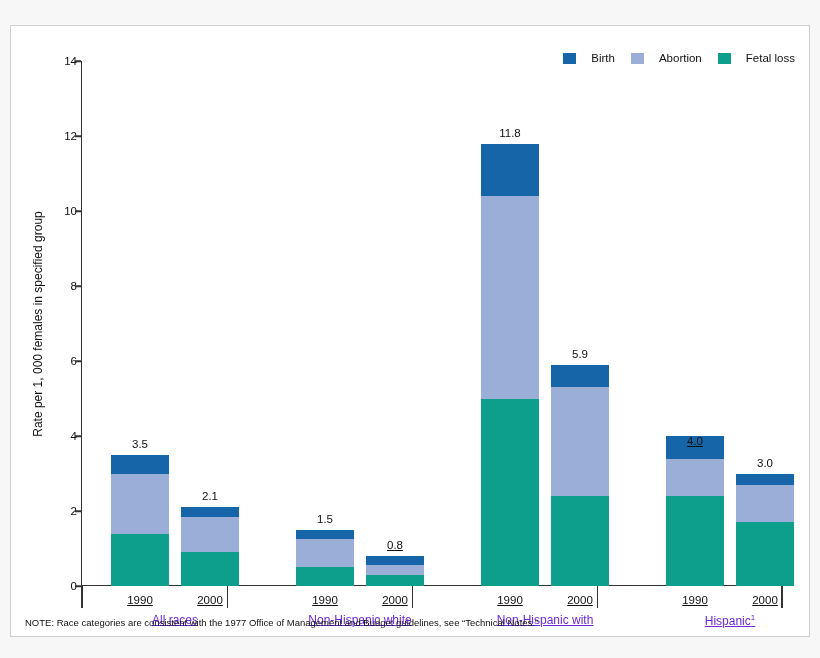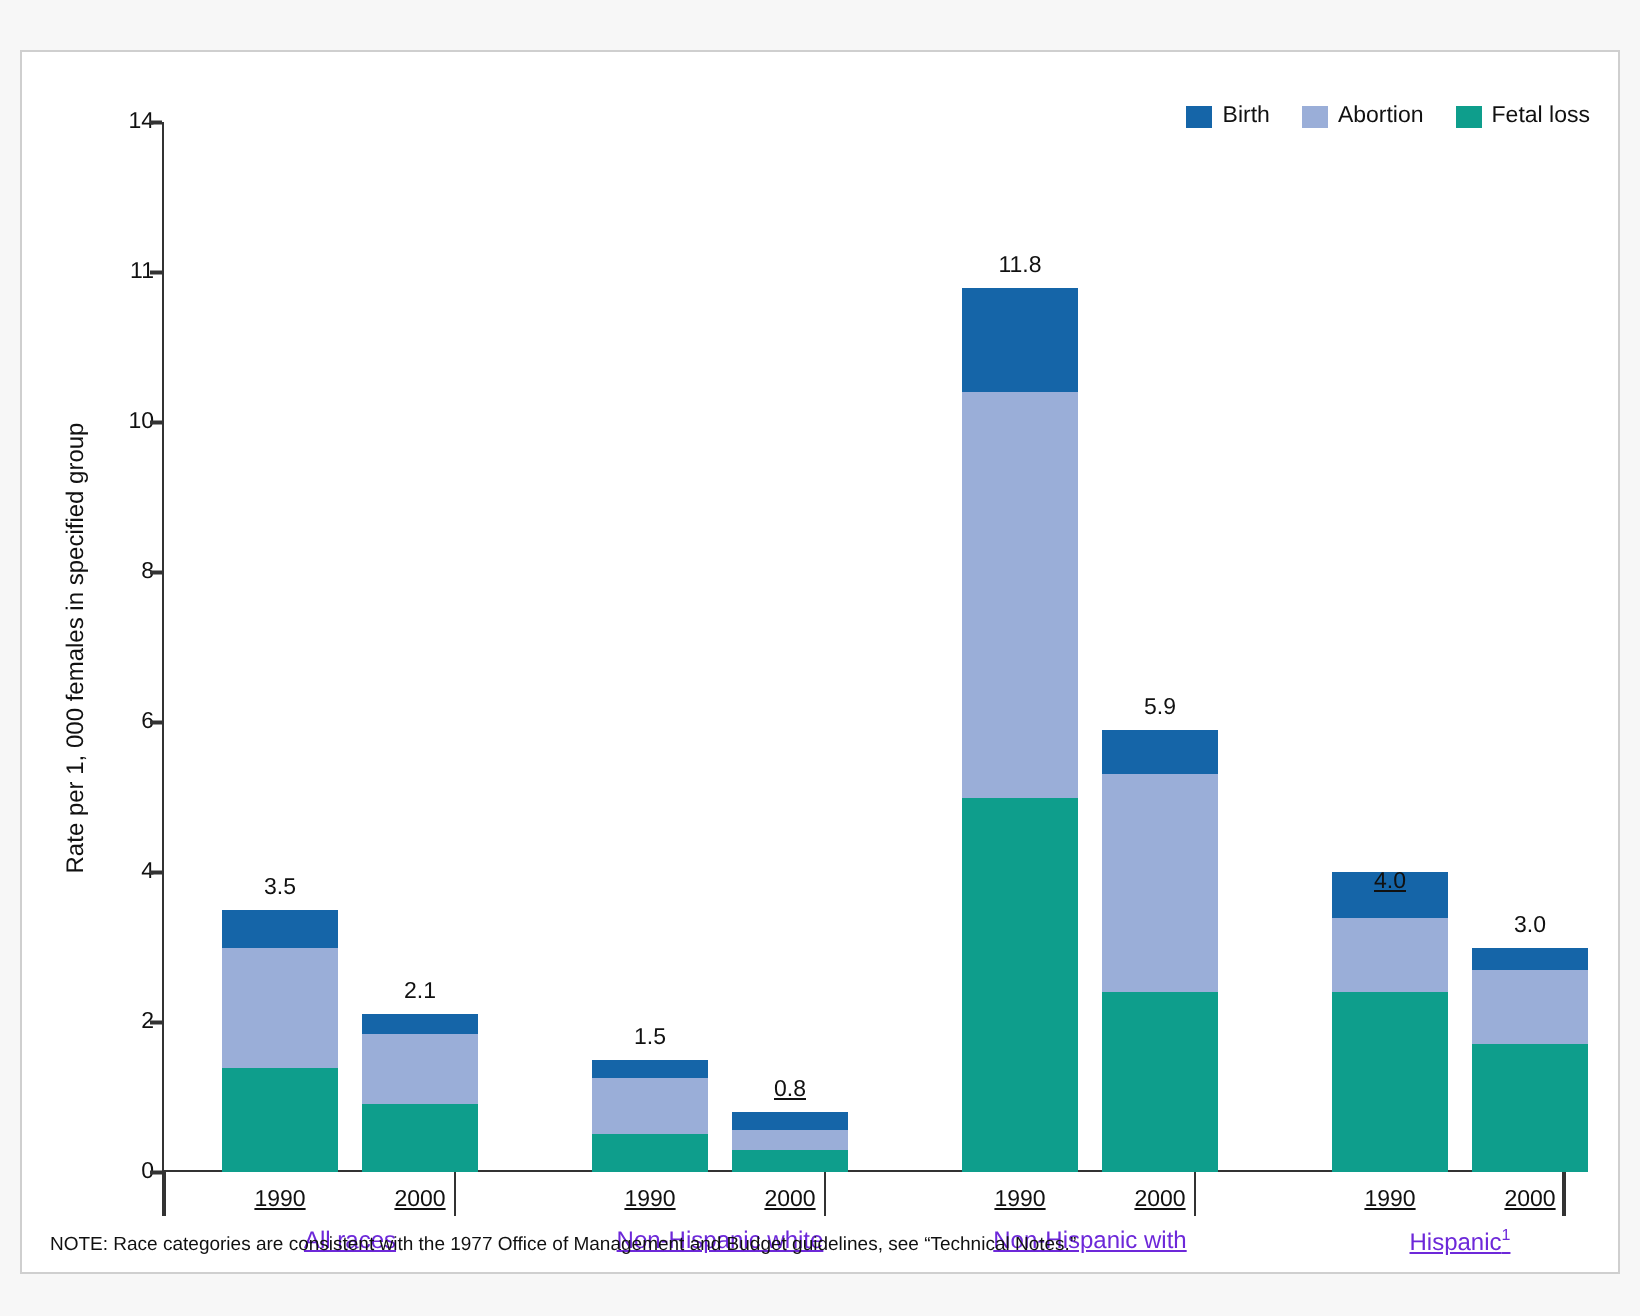--- a/index.html
+++ b/index.html
@@ -38,21 +38,21 @@
     top: 26px;
     display: flex;
     align-items: center;
     gap: 16px;
     font-size: 11.5px;
     color: #111;
   }
   .legend-item {
     display: flex;
     align-items: center;
-    gap: 5px;
+    gap: 15px;
   }
   .legend-swatch {
     width: 13px;
     height: 11px;
     display: inline-block;
   }
 
   
   #plot {
     position: absolute;
@@ -208,21 +208,21 @@
           <div class="tick-label" style="top: 450px;">2</div>
           <div class="tick-mark" style="top: 450px;"></div>
           <div class="tick-label" style="top: 375px;">4</div>
           <div class="tick-mark" style="top: 375px;"></div>
           <div class="tick-label" style="top: 300px;">6</div>
           <div class="tick-mark" style="top: 300px;"></div>
           <div class="tick-label" style="top: 225px;">8</div>
           <div class="tick-mark" style="top: 225px;"></div>
           <div class="tick-label" style="top: 150px;">10</div>
           <div class="tick-mark" style="top: 150px;"></div>
-          <div class="tick-label" style="top: 75px;">11</div>
+          <div class="tick-label" style="top: 75px;">12</div>
           <div class="tick-mark" style="top: 75px;"></div>
           <div class="tick-label" style="top: 0px;">14</div>
           <div class="tick-mark" style="top: 0px;"></div>
         </div>
       <div id="bars">
           <div class="bar" style="left: 30px; width: 58px; height: 131.25px;">
             <div class="seg" style="height: 52.5px; background: rgb(14, 158, 140);"></div>
             <div class="seg" style="height: 60px; background: rgb(154, 174, 216);"></div>
             <div class="seg" style="height: 18.75px; background: rgb(21, 101, 168);"></div>
           </div>

